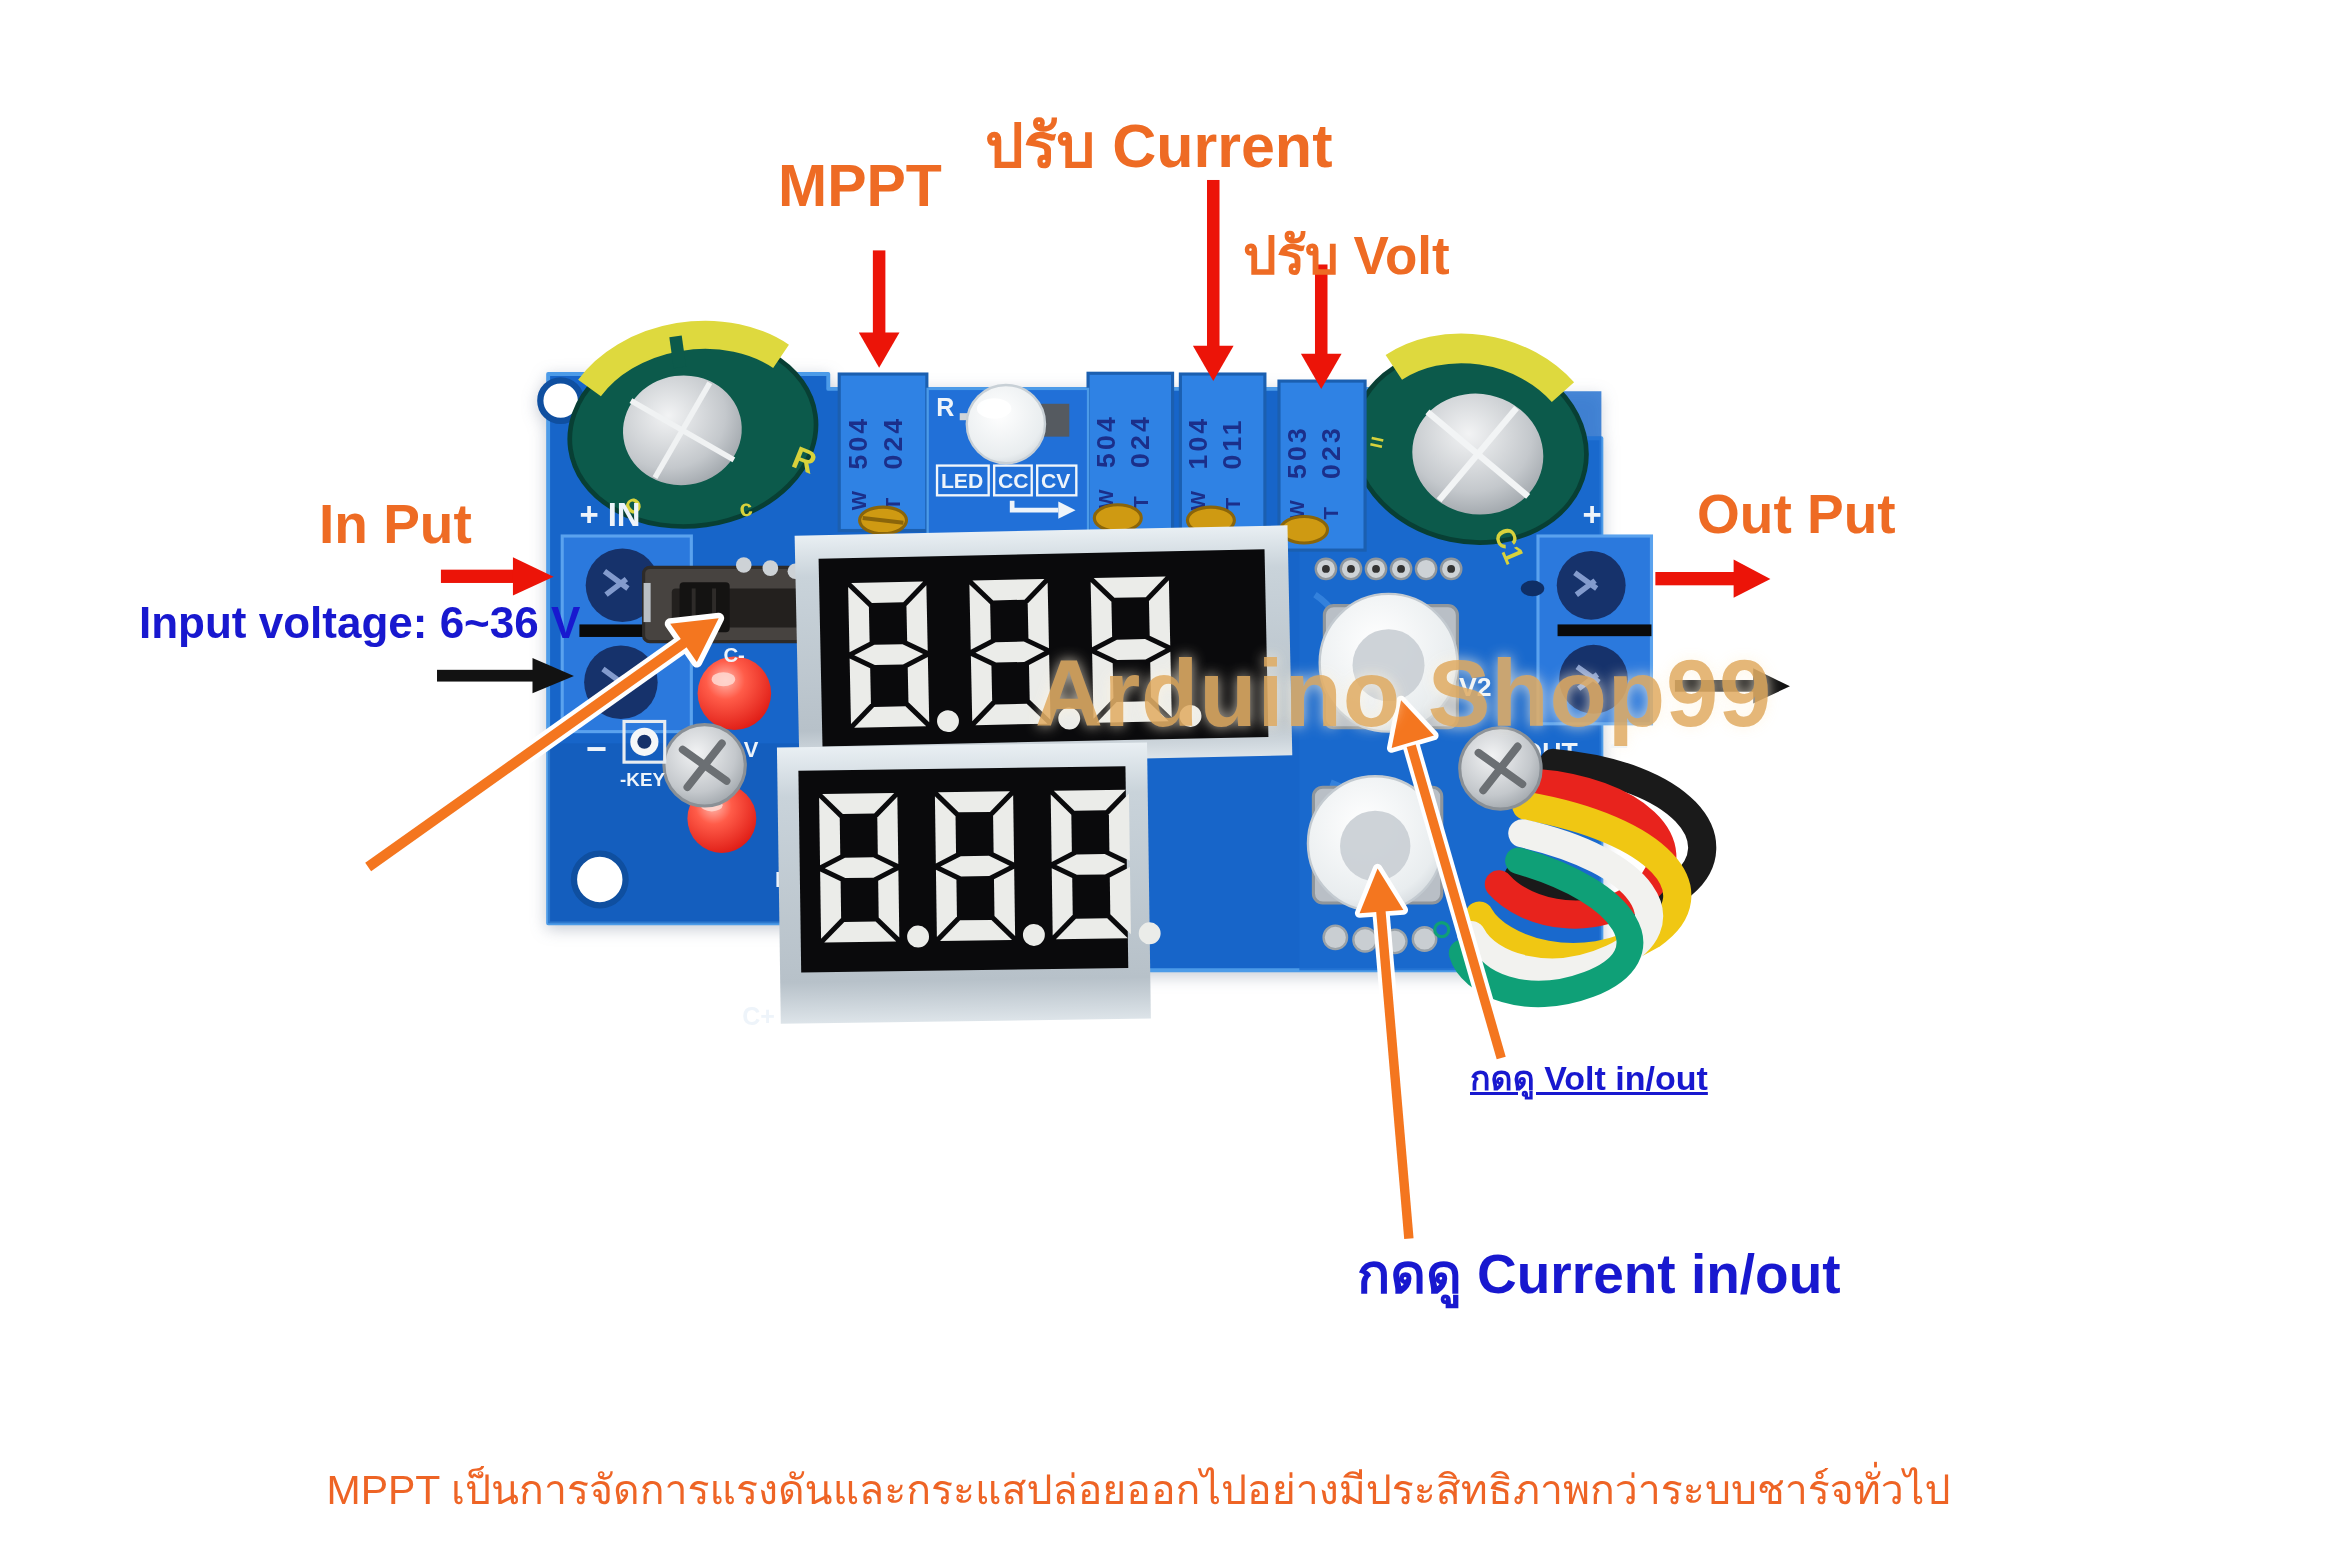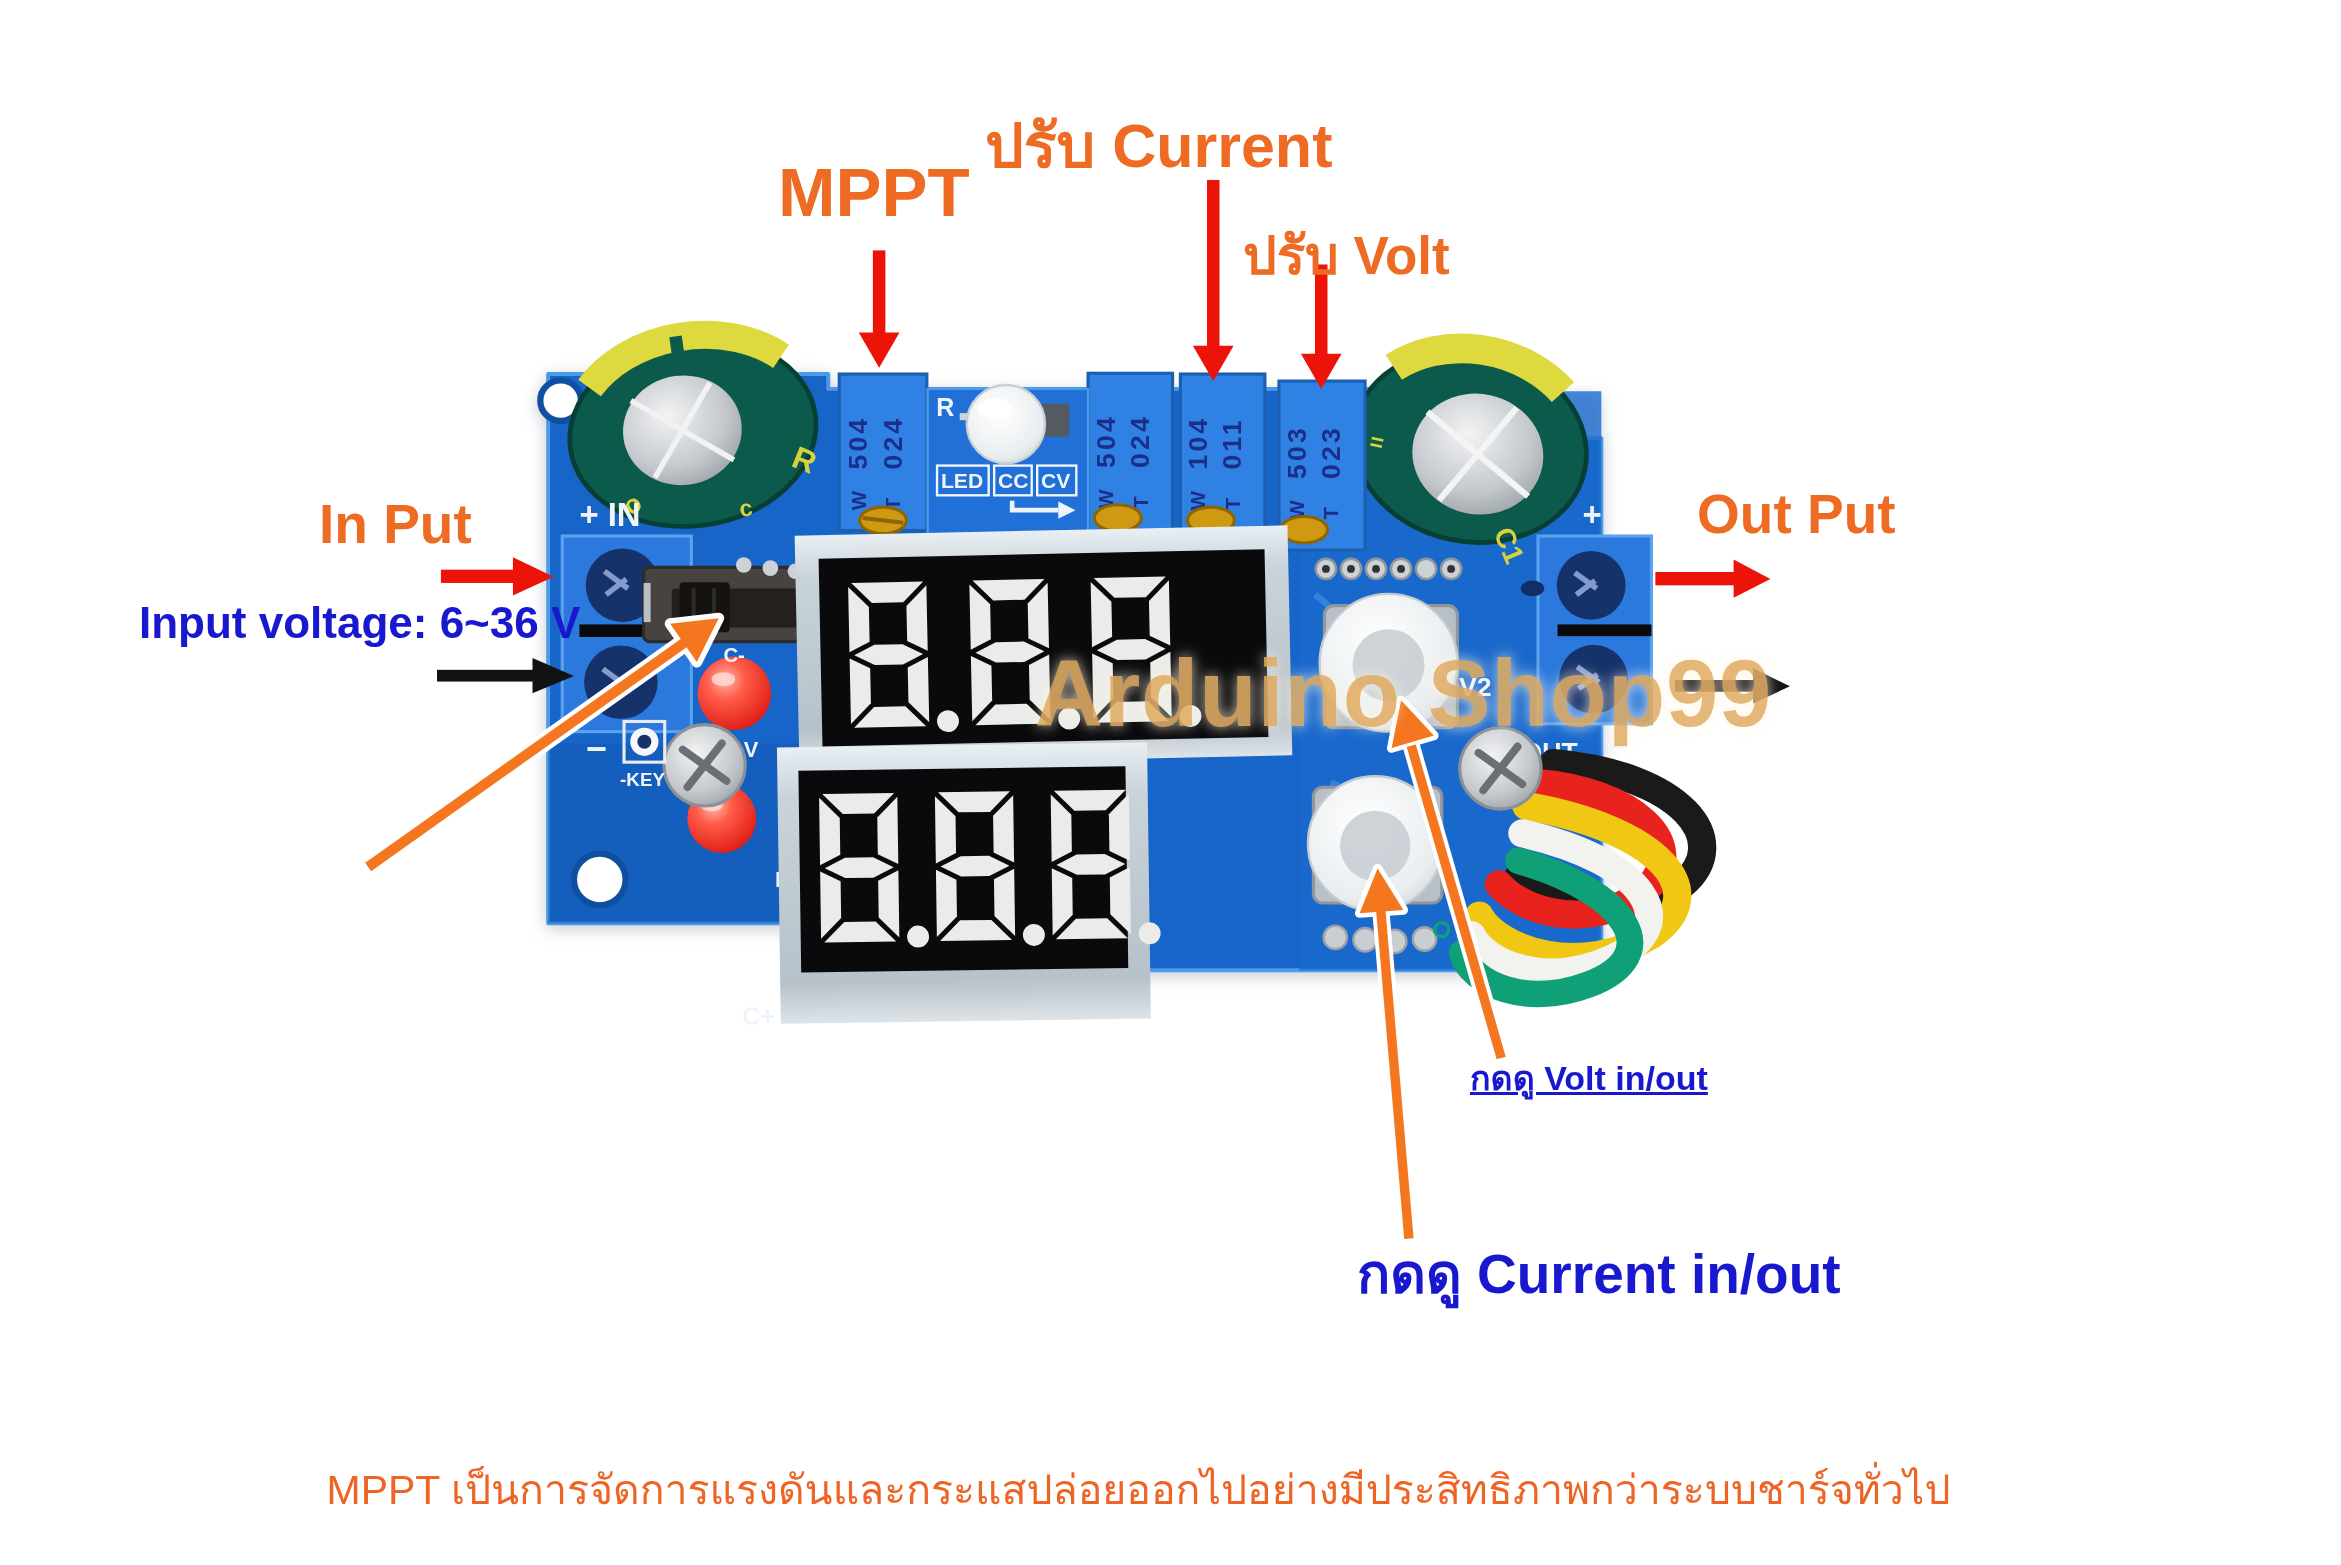--- a/index.html
+++ b/index.html
@@ -9,21 +9,21 @@
   .ann{position:absolute;white-space:nowrap;line-height:1.25;font-weight:bold;}
   .orange{color:var(--label-orange,#ee6b24);}
   .blue{color:var(--label-blue,#1818cf);}
   .footer{color:var(--footer-orange,#ee6425);}
   .watermark{
     position:absolute;left:1035px;top:640px;font-size:94px;font-weight:bold;
     color:var(--watermark-gold,rgba(228,176,104,0.88));opacity:.88;letter-spacing:0.8px;
     text-shadow:0 0 14px rgba(255,245,225,.9);
     text-align:right;
   }
-  .t-mppt{left:778px;top:150px;font-size:69px;}
+  .t-mppt{left:778px;top:150px;font-size:59px;}
   .t-current{left:985px;top:108px;font-size:61px;}
   .t-volt{left:1243px;top:199px;font-size:53px;margin-top:24px;}
   .t-input-title{left:319px;top:490px;font-size:55px;}
   .t-input-voltage{left:139px;top:595px;font-size:44px;}
   .t-output-title{left:1697px;top:480px;font-size:55px;}
   .t-output-voltage{left:1710px;top:593px;font-size:44px;}
   .t-display-toggle{left:175px;top:888px;font-size:49px;}
   .t-volt-btn{left:1470px;top:1057px;font-size:34px;text-decoration:underline;}
   .t-current-btn{left:1357px;top:1240px;font-size:55px;}
   .t-footer{left:50%;transform:translateX(-52%);top:1465px;font-size:41px;font-weight:normal;}

